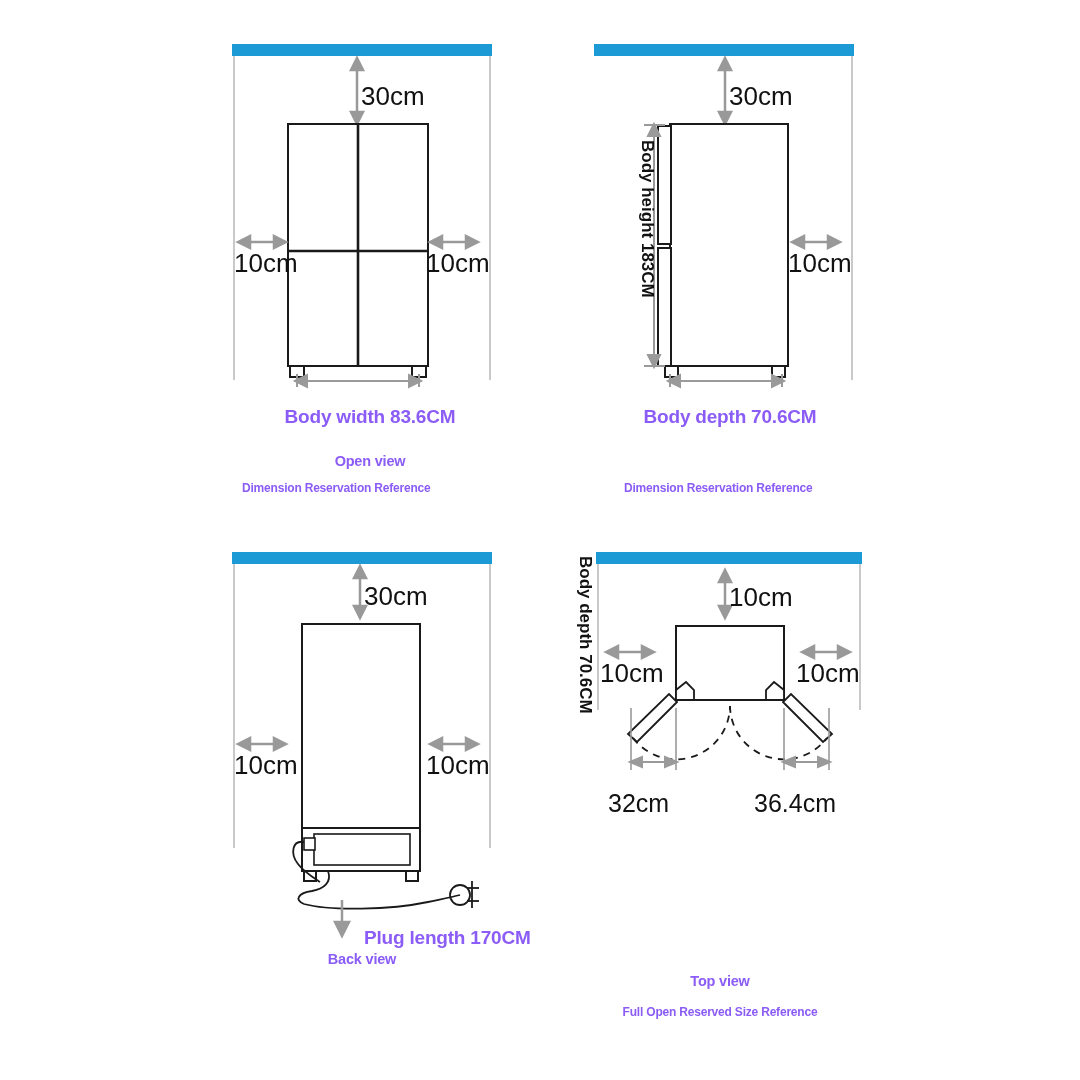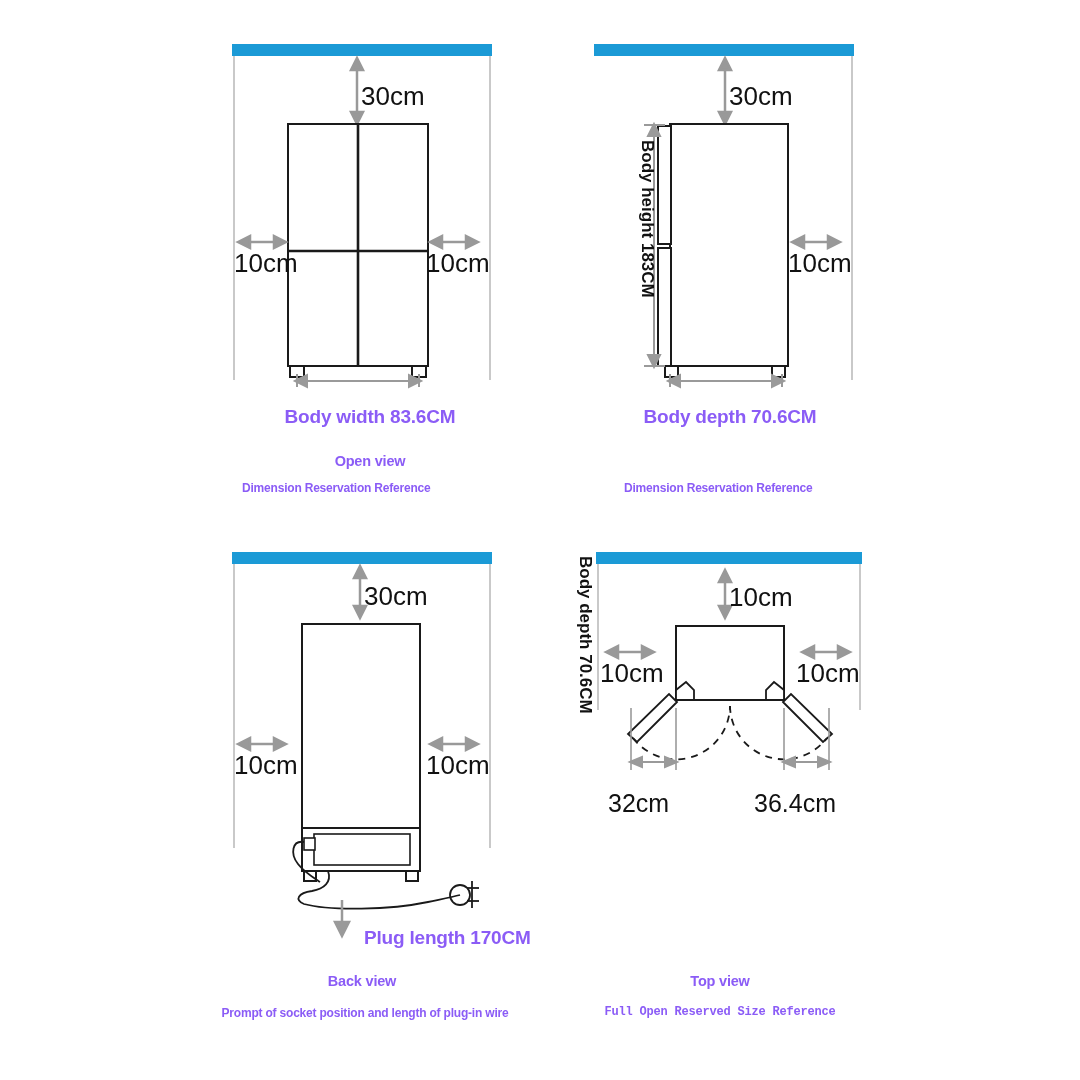--- a/index.html
+++ b/index.html
@@ -171,22 +171,21 @@
         <line x1="122" y1="352" x2="122" y2="378"></line>
         <polygon points="122,388 115,374 129,374"></polygon>
       </g>
 
       <text x="144" y="57" font-size="26" font-weight="400" fill="#111" font-family="Liberation Sans, sans-serif">30cm</text>
       <text x="14" y="226" font-size="26" font-weight="400" fill="#111" font-family="Liberation Sans, sans-serif">10cm</text>
       <text x="206" y="226" font-size="26" font-weight="400" fill="#111" font-family="Liberation Sans, sans-serif">10cm</text>
     </svg>
 
     <div class="cap cap-dim note-left" style="left:144px;top:378px;width:220px;">Plug length 170CM</div>
-    <div class="cap cap-view" style="left:0;top:424px;width:284px;">Back view</div>
-    <div class="cap cap-note" style="left:-75px;top:458px;width:440px;">Prompt of socket position and length of plug-in wire</div>
+    <div class="cap cap-view" style="left:0;top:402px;width:284px;">Back view</div>
   </div>
 
   <div class="panel" style="left:548px;top:548px;width:352px;height:390px;">
     <svg width="352" height="390" viewBox="0 0 352 390">
       <rect x="48" y="4" width="266" height="12" fill="#1b9ad6"></rect>
       <line x1="50" y1="16" x2="50" y2="162" stroke="#c9c9c9" stroke-width="2"></line>
       <line x1="312" y1="16" x2="312" y2="162" stroke="#c9c9c9" stroke-width="2"></line>
 
       <g stroke="#999" stroke-width="2.5" fill="#999">
         <line x1="177" y1="30" x2="177" y2="62"></line>
@@ -246,16 +245,16 @@
       <text x="181" y="58" font-size="26" font-weight="400" fill="#111" font-family="Liberation Sans, sans-serif">10cm</text>
       <text x="52" y="134" font-size="26" font-weight="400" fill="#111" font-family="Liberation Sans, sans-serif">10cm</text>
       <text x="248" y="134" font-size="26" font-weight="400" fill="#111" font-family="Liberation Sans, sans-serif">10cm</text>
       <text x="60" y="264" font-size="25" font-weight="400" fill="#111" font-family="Liberation Sans, sans-serif">32cm</text>
       <text x="206" y="264" font-size="25" font-weight="400" fill="#111" font-family="Liberation Sans, sans-serif">36.4cm</text>
 
       <text x="0" y="0" font-size="17" font-weight="bold" fill="#111" font-family="Liberation Sans, sans-serif" transform="translate(32,8) rotate(90)">Body depth 70.6CM</text>
     </svg>
 
     <div class="cap cap-view" style="left:30px;top:424px;width:284px;">Top view</div>
-    <div class="cap cap-note" style="left:30px;top:457px;width:284px;font-family:Liberation Mono, monospace;">Full Open Reserved Size Reference</div>
+    <div class="cap cap-note" style="left:30px;top:457px;width:284px;">Full Open Reserved Size Reference</div>
   </div>
 
 </div>
 
 </body></html>

